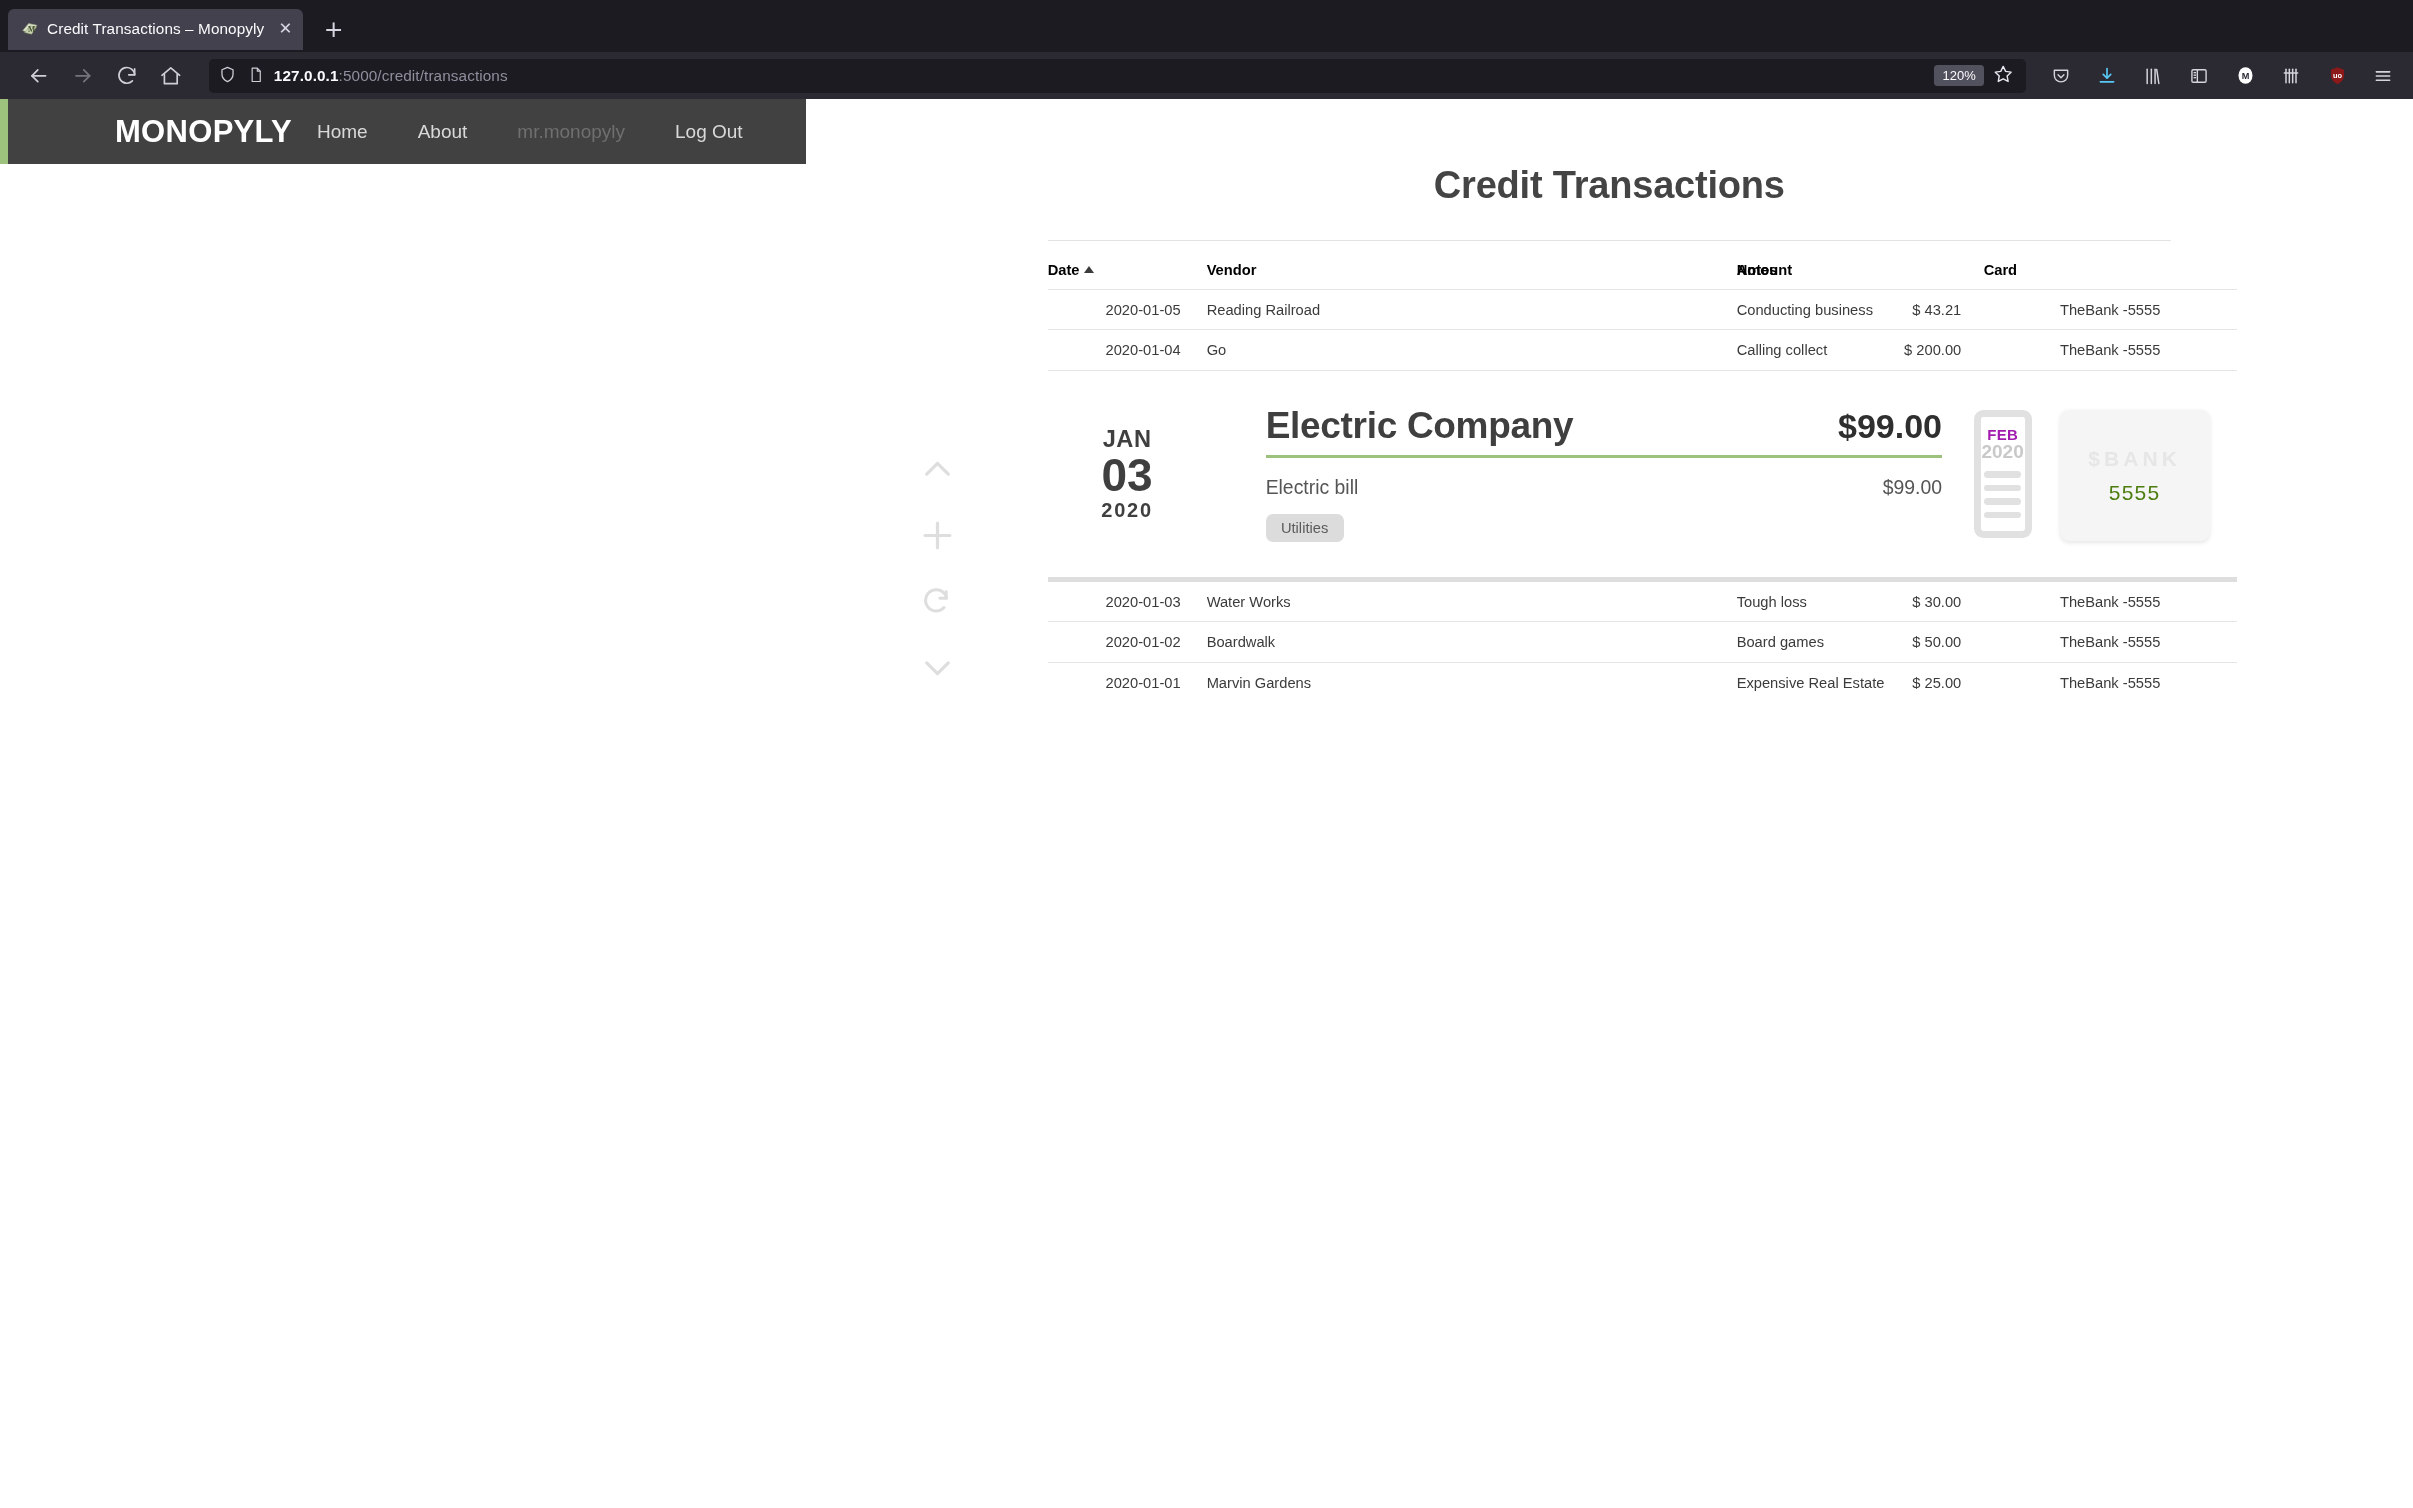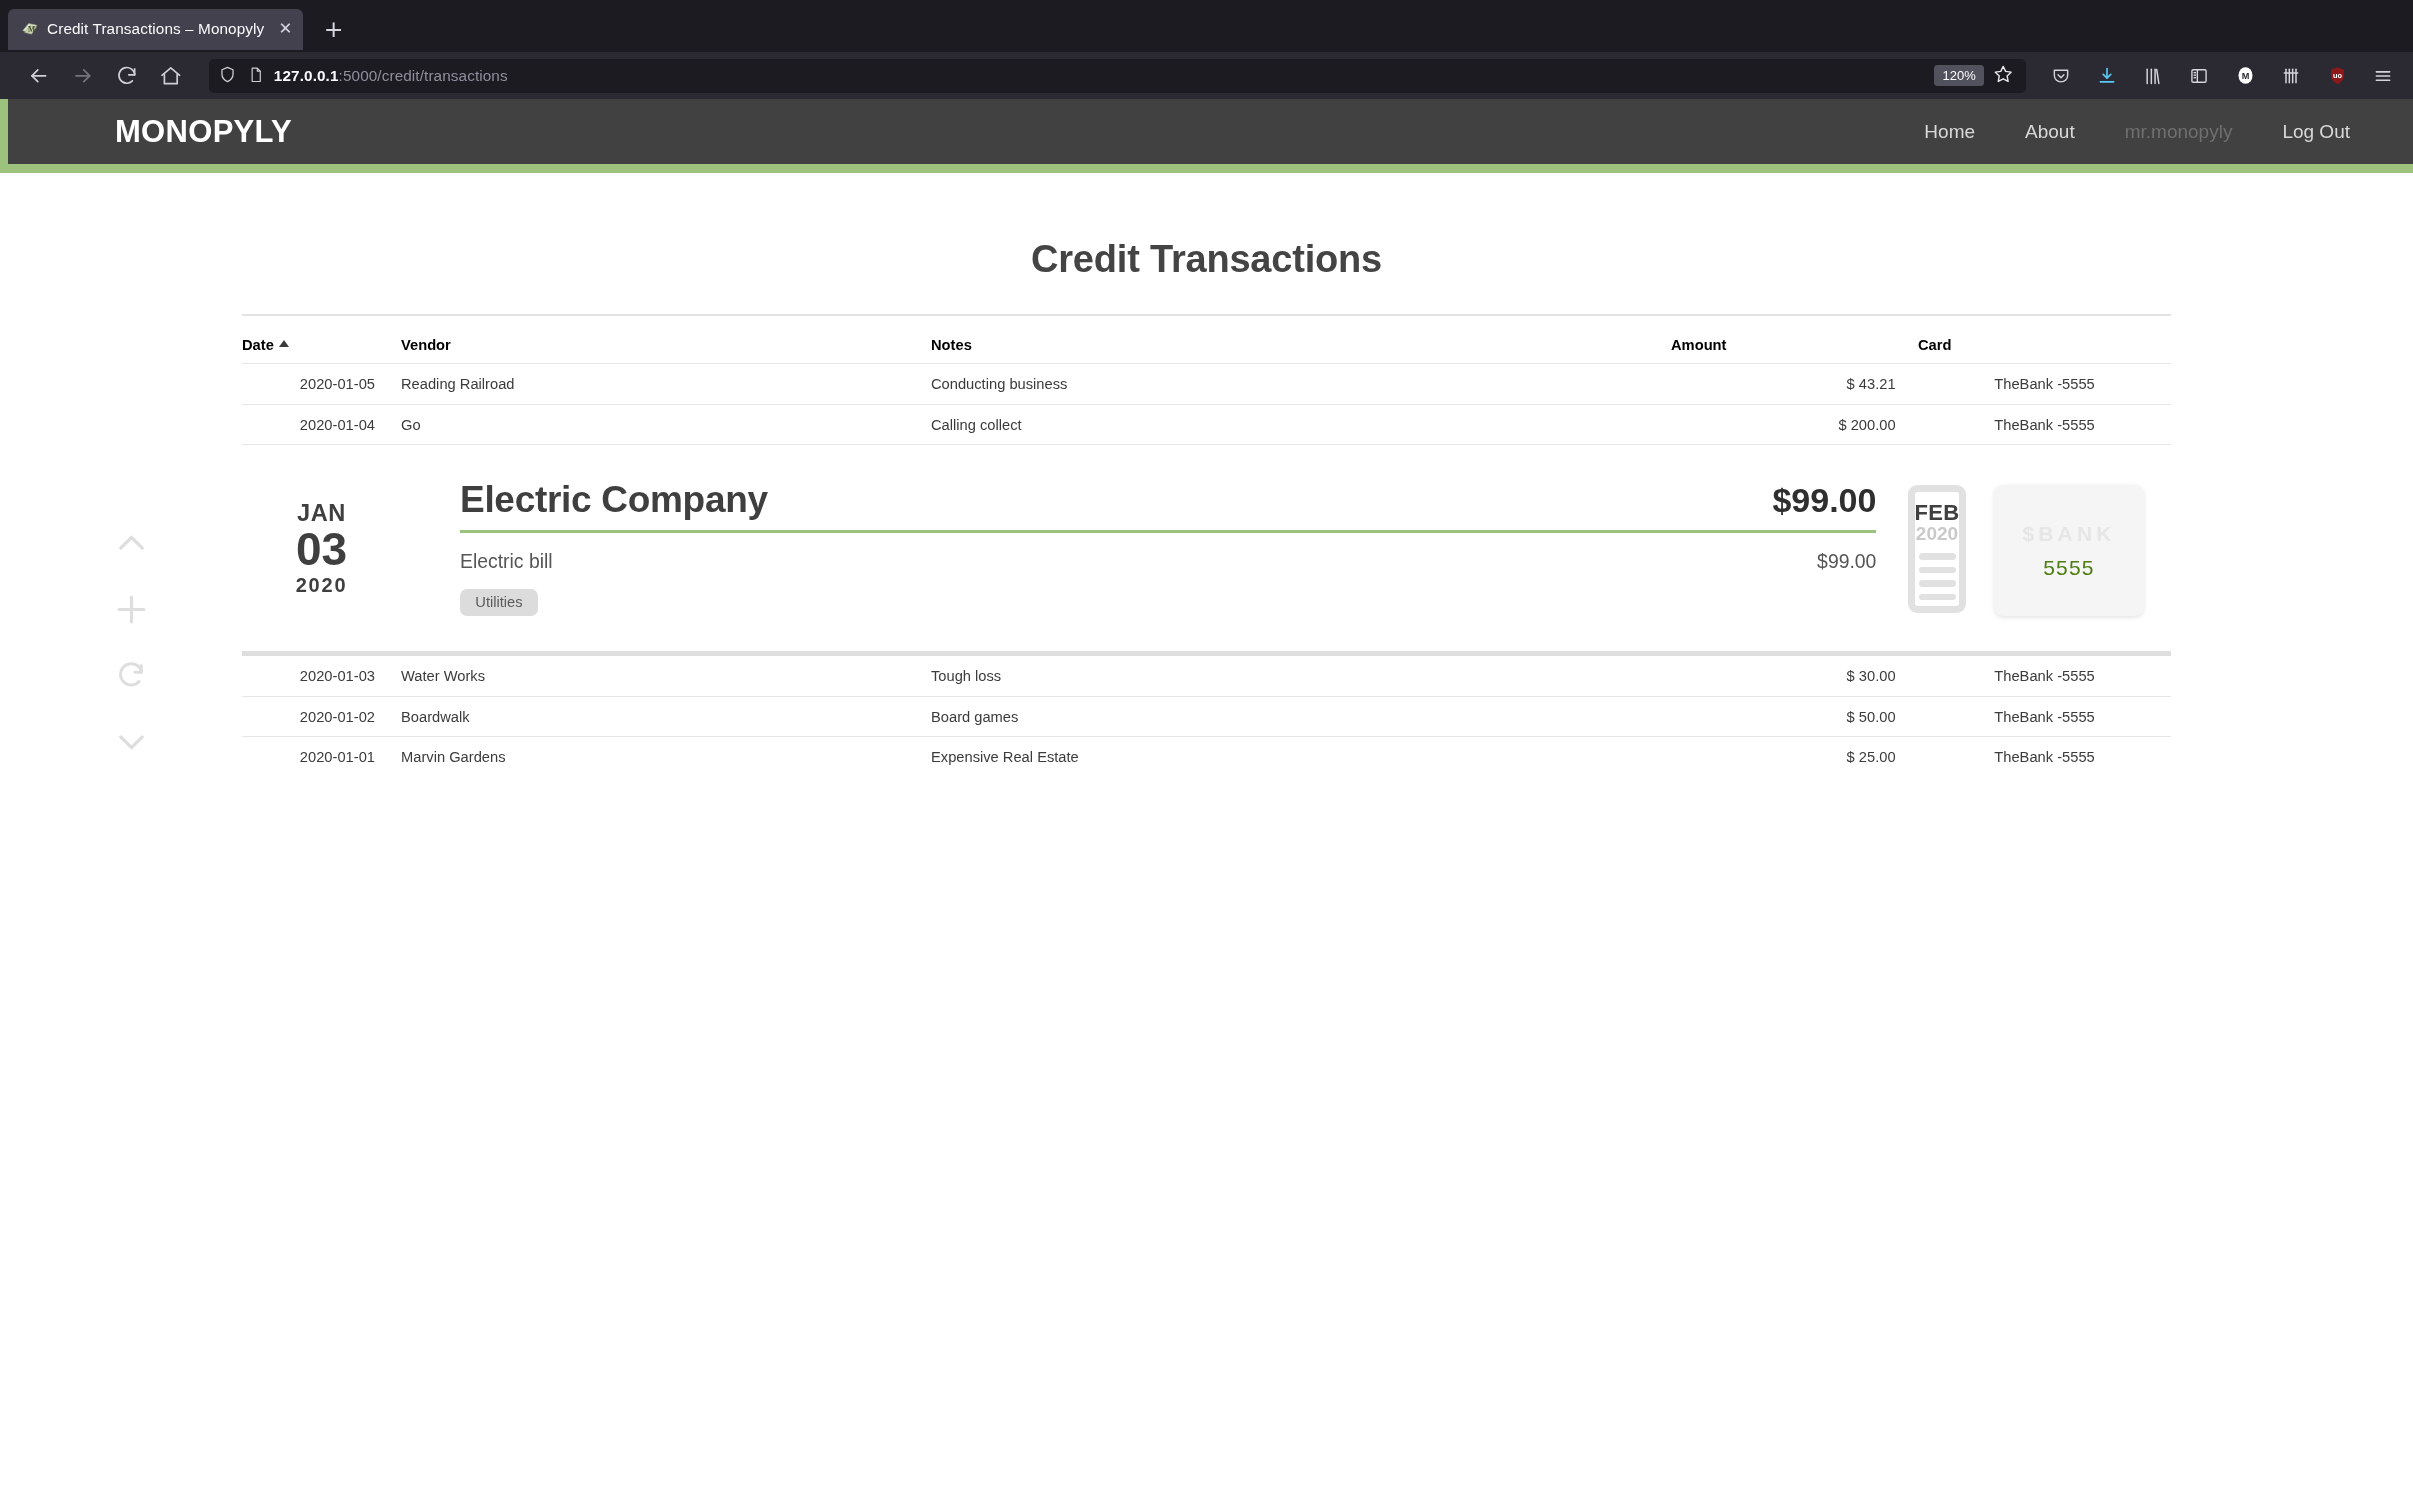--- a/index.html
+++ b/index.html
@@ -124,21 +124,21 @@
   }
   .ticon { width: 27px; height: 27px; display: flex; align-items: center; justify-content: center; color: #d4d4dd; }
 
   
   .viewport {
     flex: 1;
     background: #ffffff;
     overflow: hidden;
     position: relative;
     display: flex;
-    flex-direction: column;
+    flex-direction: row;
   }
 
   .site-nav {
     height: 65px;
     background: #414141;
     display: flex;
     align-items: center;
     padding: 0 38px 0 0;
     border-left: 8.2px solid #9cc27d;
     flex: none;
@@ -352,21 +352,21 @@
     width: 58px;
     height: 128px;
     border: 7px solid #e1e1e1;
     border-radius: 9.4px;
     display: flex;
     flex-direction: column;
     align-items: center;
     padding-top: 9.4px;
     gap: 0;
   }
-  .rc-mon  { font-size: 22px; font-weight: 700; color: #404040; line-height: 1.05; letter-spacing: 0.3px;
+  .rc-mon  { font-size: 15px; font-weight: 700; color: #a21caf; line-height: 1.05; letter-spacing: 0.3px;
              font-family: "Liberation Sans Narrow","Liberation Sans",sans-serif; }
   .rc-year { font-size: 19px; font-weight: 700; color: #c9c9c9; line-height: 1.1;
              font-family: "Liberation Sans Narrow","Liberation Sans",sans-serif; }
   .rc-lines { margin-top: 8.2px; display: flex; flex-direction: column; gap: 7px; width: 37px; }
   .rc-line { height: 6.5px; border-radius: 3.5px; background: #e1e1e1; }
 
   
   .bankcard {
     width: 150px;
     height: 131px;

